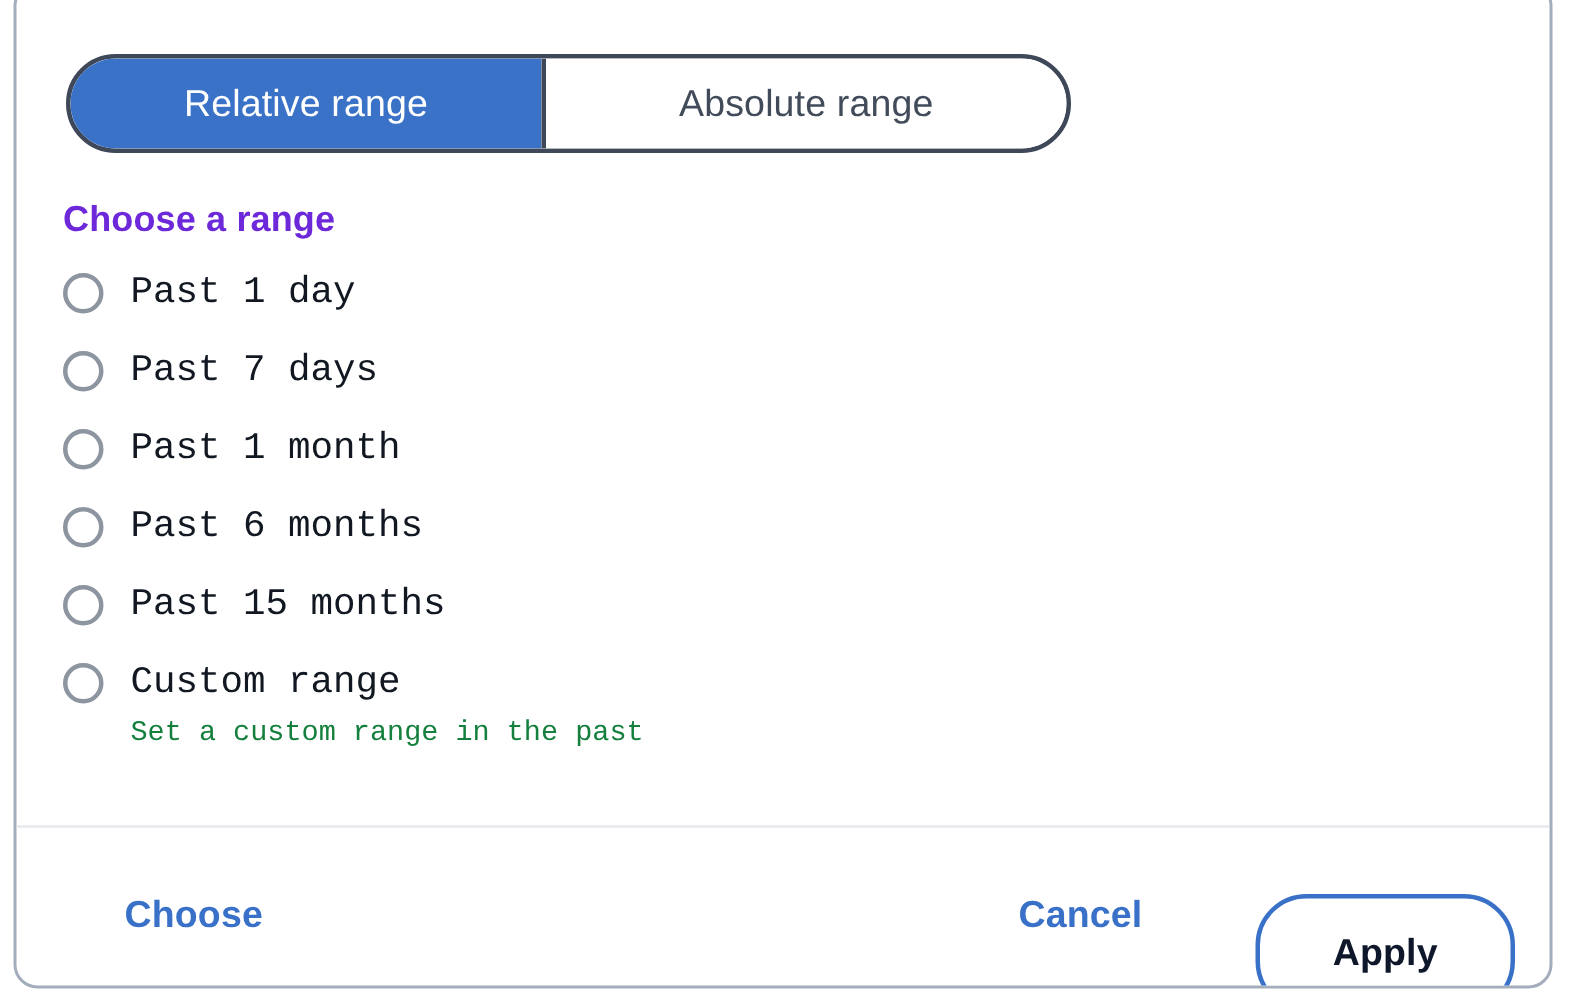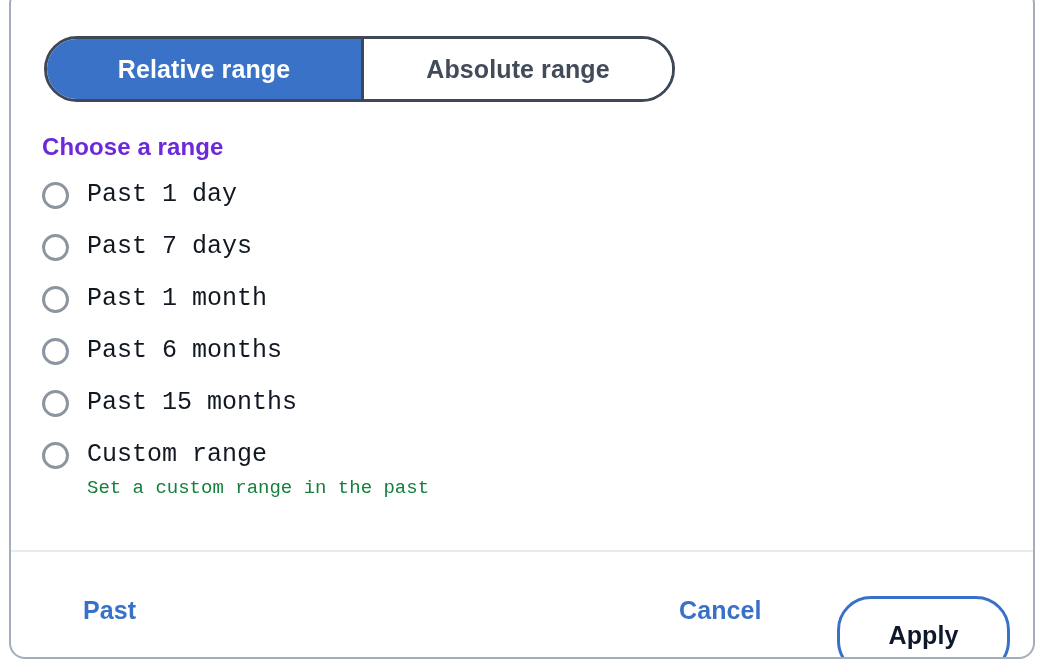--- a/index.html
+++ b/index.html
@@ -39,35 +39,35 @@
     border-radius: 34px;
     box-sizing: border-box;
     overflow: hidden;
     background: #ffffff;
   }
   .segment {
     display: flex;
     align-items: center;
     justify-content: center;
     font-size: 25px;
-    font-weight: bold;
+    font-weight: normal;
     letter-spacing: 0.1px;
     box-sizing: border-box;
     cursor: pointer;
     user-select: none;
   }
   .segment.active {
     background: #3a72c8;
     color: #ffffff;
     width: 314px;
   }
   .segment.inactive {
     background: #ffffff;
     color: #414b5a;
-    width: 311px;
+    width: 350px;
     border-left: 3px solid #3f4859;
   }
 
   
   .section-title {
     position: absolute;
     left: 31px;
     top: 143px;
     font-size: 24px;
     font-weight: bold;
@@ -229,18 +229,18 @@
         <span class="radio-label">Custom range</span>
         <div class="radio-help">Set a custom range in the past</div>
       </span>
     </div>
 
   </div>
 
   <div class="divider"></div>
 
   <div class="footer">
-    <button class="btn-text btn-clear">Past</button>
+    <button class="btn-text btn-clear">Choose</button>
     <button class="btn-text btn-cancel">Cancel</button>
     <button class="btn-apply">Apply</button>
   </div>
 
 </div>
 
 </body></html>

